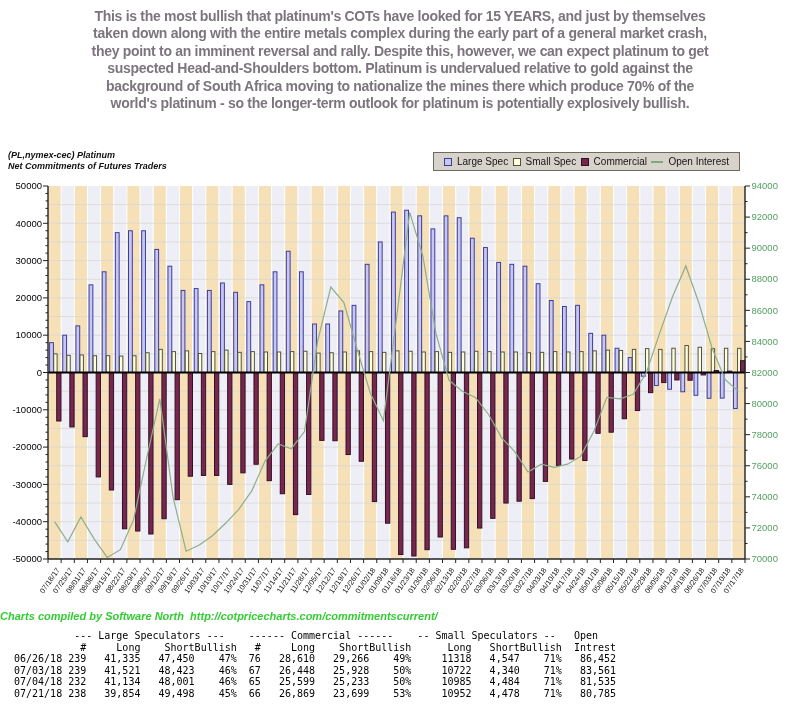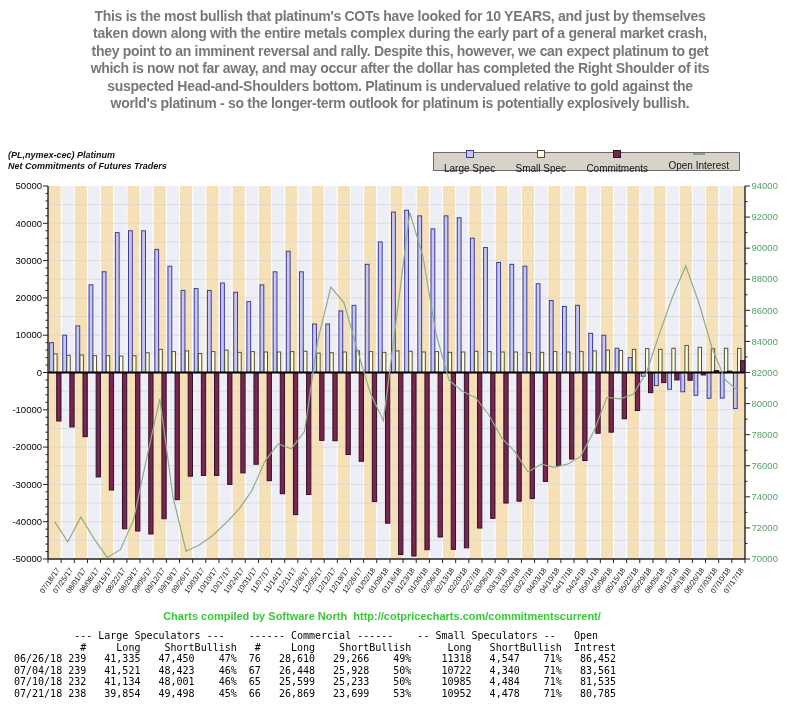--- a/index.html
+++ b/index.html
@@ -6,67 +6,67 @@
   #screen{position:relative;width:800px;height:716px;background:#ffffff;overflow:hidden;
           font-family:"Liberation Sans",sans-serif;}
   
   #commentary{position:absolute;top:8px;left:20px;width:760px;text-align:center;}
   .cline{font-size:14px;font-weight:bold;line-height:17.4px;letter-spacing:-0.3px;color:#7c757d;white-space:nowrap;}
   
   #chart-title{position:absolute;left:8px;top:150px;font-size:9px;font-weight:bold;color:#111;line-height:10.5px;font-style:italic;}
   #legend{position:absolute;left:433px;top:152px;width:307px;height:19px;background:#D7D3CB;
           border:1px solid #6E6A60;display:flex;align-items:center;justify-content:space-between;
           padding:0 10px;box-sizing:border-box;}
-  .legend-item{display:flex;align-items:center;gap:5px;flex-direction:column;}
+  .legend-item{display:flex;align-items:center;gap:5px;}
   .legend-item .lab{font-size:10px;color:#151515;}
   .sw-box{width:8px;height:8px;display:inline-block;box-sizing:border-box;}
   .sw-line{width:12px;height:2px;display:inline-block;}
   #watermark{position:absolute;left:57px;top:189px;font-size:15px;font-weight:bold;
              letter-spacing:0.5px;color:#2828C8;}
   #chart-svg{position:absolute;left:0;top:148px;}
   
-  #credit{position:absolute;top:610px;left:0;width:764px;text-align:center;
-          font-size:11px;font-weight:bold;color:#33CC33;}
+  #credit{position:absolute;top:610px;left:0;width:764px;
+          font-size:11px;font-weight:bold;color:#33CC33;font-style:italic;}
   #credit span{color:#33CC33;}
   
   #cot-table{position:absolute;top:630px;left:14px;font-family:"DejaVu Sans Mono",monospace;
              font-size:10px;line-height:11.6px;color:#000;}
   #cot-table .trow{white-space:pre;}
 </style>
 </head>
 <body>
 
 <div id="screen">
 
   <div id="commentary">
-      <div class="cline">This is the most bullish that platinum's COTs have looked for 10 YEARS, and just by themselves</div>
+      <div class="cline">This is the most bullish that platinum's COTs have looked for 15 YEARS, and just by themselves</div>
       <div class="cline">taken down along with the entire metals complex during the early part of a general market crash,</div>
       <div class="cline">they point to an imminent reversal and rally. Despite this, however, we can expect platinum to get</div>
-      <div class="cline">which is now not far away, and may occur after the dollar has completed the Right Shoulder of its</div>
       <div class="cline">suspected Head-and-Shoulders bottom. Platinum is undervalued relative to gold against the</div>
+      <div class="cline">background of South Africa moving to nationalize the mines there which produce 70% of the</div>
       <div class="cline">world's platinum - so the longer-term outlook for platinum is potentially explosively bullish.</div>
     </div>
 
   <div id="chart-title">
     <div>(PL,nymex-cec) Platinum</div>
     <div>Net Commitments of Futures Traders</div>
   </div>
 
   <div id="legend">
       <div class="legend-item">
         <span class="sw-box" style="background: rgb(200, 200, 238); border: 1px solid rgb(60, 60, 160);"></span>
         <span class="lab">Large Spec</span>
       </div>
       <div class="legend-item">
         <span class="sw-box" style="background: rgb(255, 255, 222); border: 1px solid rgb(81, 81, 62);"></span>
         <span class="lab">Small Spec</span>
       </div>
       <div class="legend-item">
         <span class="sw-box" style="background: rgb(120, 38, 75); border: 1px solid rgb(48, 16, 42);"></span>
-        <span class="lab">Commitments</span>
+        <span class="lab">Commercial</span>
       </div>
       <div class="legend-item">
         <span class="sw-line" style="background: rgb(127, 168, 127);"></span>
         <span class="lab">Open Interest</span>
       </div>
     </div>
 
   <div id="watermark">PLATINUM COT</div>
 
   <svg id="chart-svg" width="800" height="462" viewBox="0 0 800 462">
@@ -565,18 +565,18 @@
       <text x="730.8981132075472" y="422" text-anchor="end" font-size="7.5" font-family="&quot;Liberation Sans&quot;,sans-serif" fill="#222" transform="rotate(-55 730.8981132075472 422)">07/10/18</text>
       <text x="744.0490566037736" y="422" text-anchor="end" font-size="7.5" font-family="&quot;Liberation Sans&quot;,sans-serif" fill="#222" transform="rotate(-55 744.0490566037736 422)">07/17/18</text>
     </svg>
 
   <div id="credit"><span>Charts compiled by Software North</span>&nbsp;&nbsp;<span>http://cotpricecharts.com/commitmentscurrent/</span></div>
 
   <div id="cot-table">
       <div class="trow">          --- Large Speculators ---    ------ Commercial ------    -- Small Speculators --   Open   </div>
       <div class="trow">           #     Long    ShortBullish   #     Long    ShortBullish      Long   ShortBullish  Intrest</div>
       <div class="trow">06/26/18 239   41,335   47,450    47%  76   28,610   29,266    49%     11318   4,547    71%   86,452</div>
-      <div class="trow">07/04/18 239   41,521   48,423    46%  67   26,448   25,928    50%     10722   4,340    71%   83,561</div>
-      <div class="trow">07/10/18 232   41,134   48,001    46%  65   25,599   25,233    50%     10985   4,484    71%   81,535</div>
+      <div class="trow">07/03/18 239   41,521   48,423    46%  67   26,448   25,928    50%     10722   4,340    71%   83,561</div>
+      <div class="trow">07/04/18 232   41,134   48,001    46%  65   25,599   25,233    50%     10985   4,484    71%   81,535</div>
       <div class="trow">07/21/18 238   39,854   49,498    45%  66   26,869   23,699    53%     10952   4,478    71%   80,785</div>
     </div>
 
 </div>
 
 </body></html>

